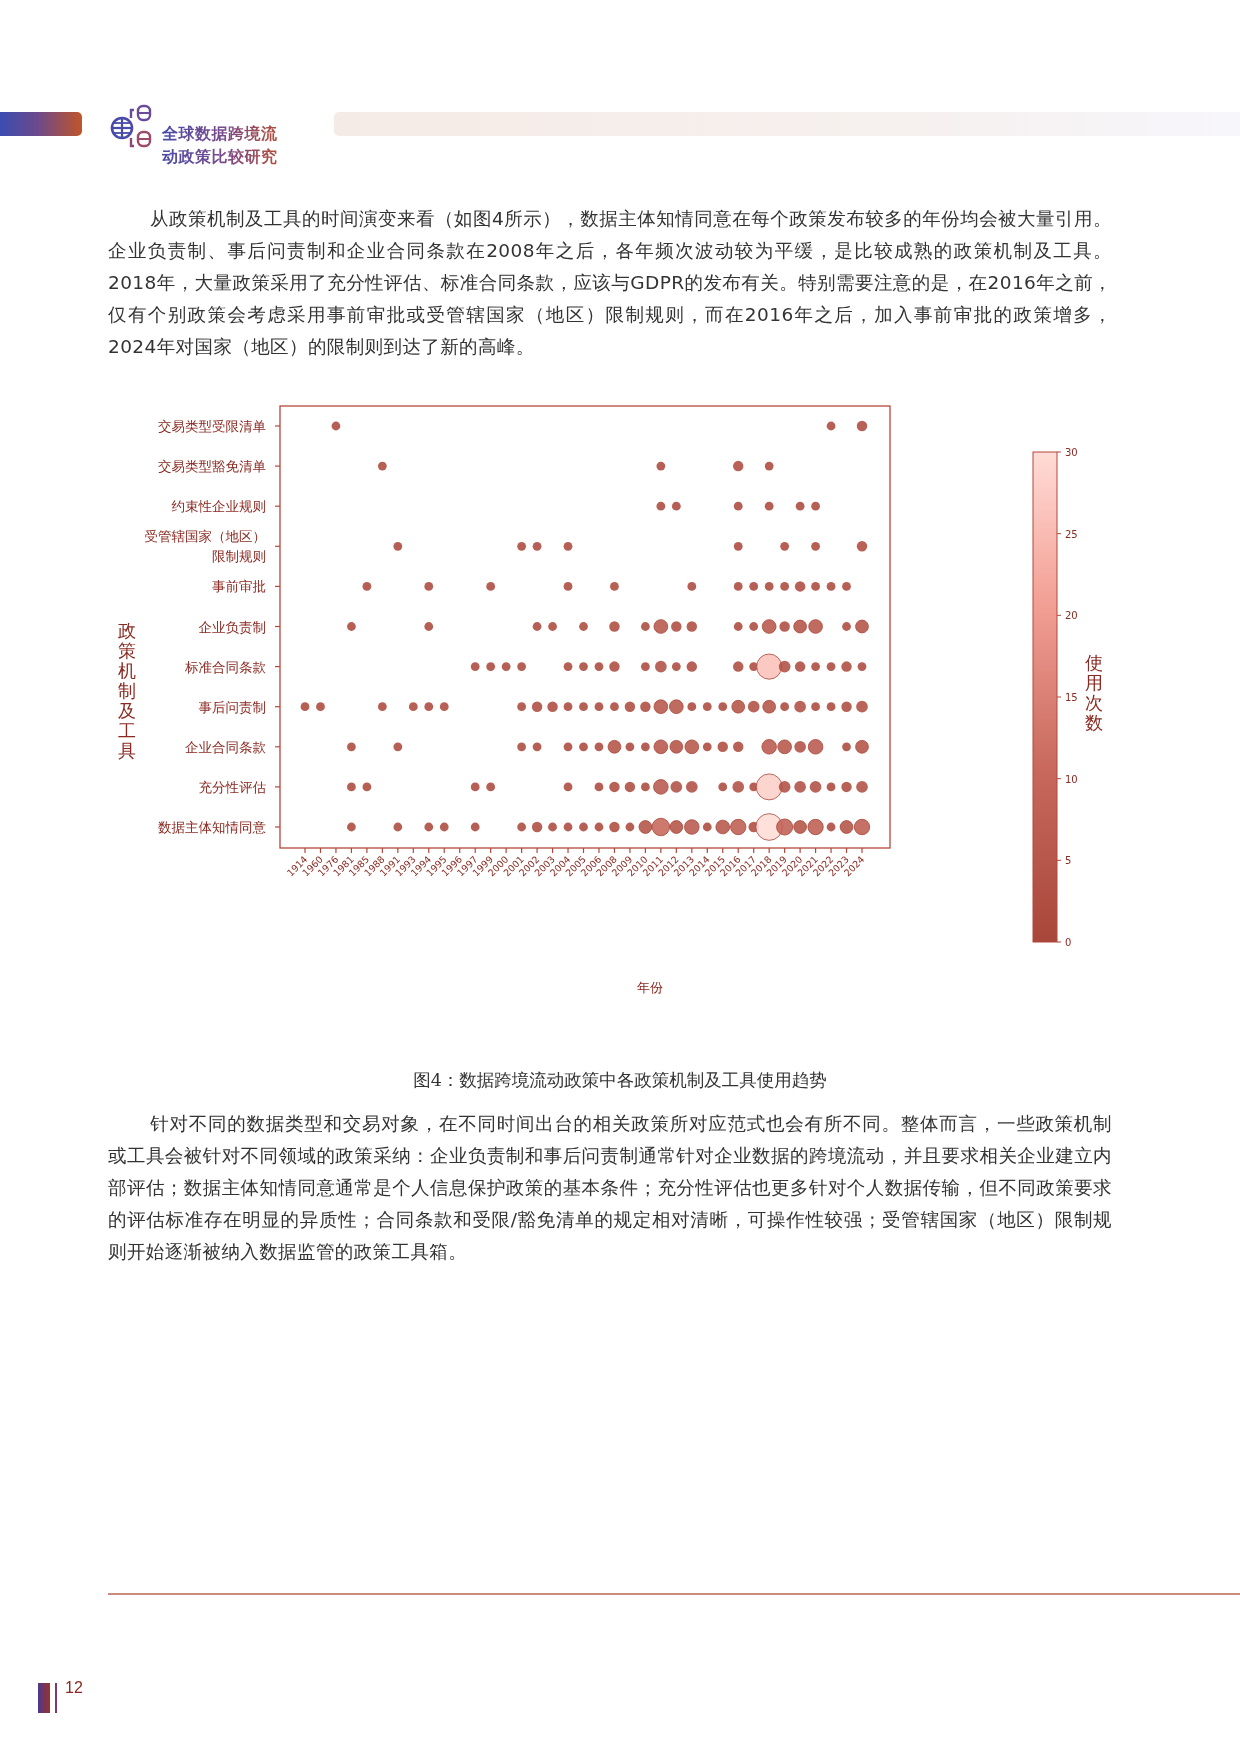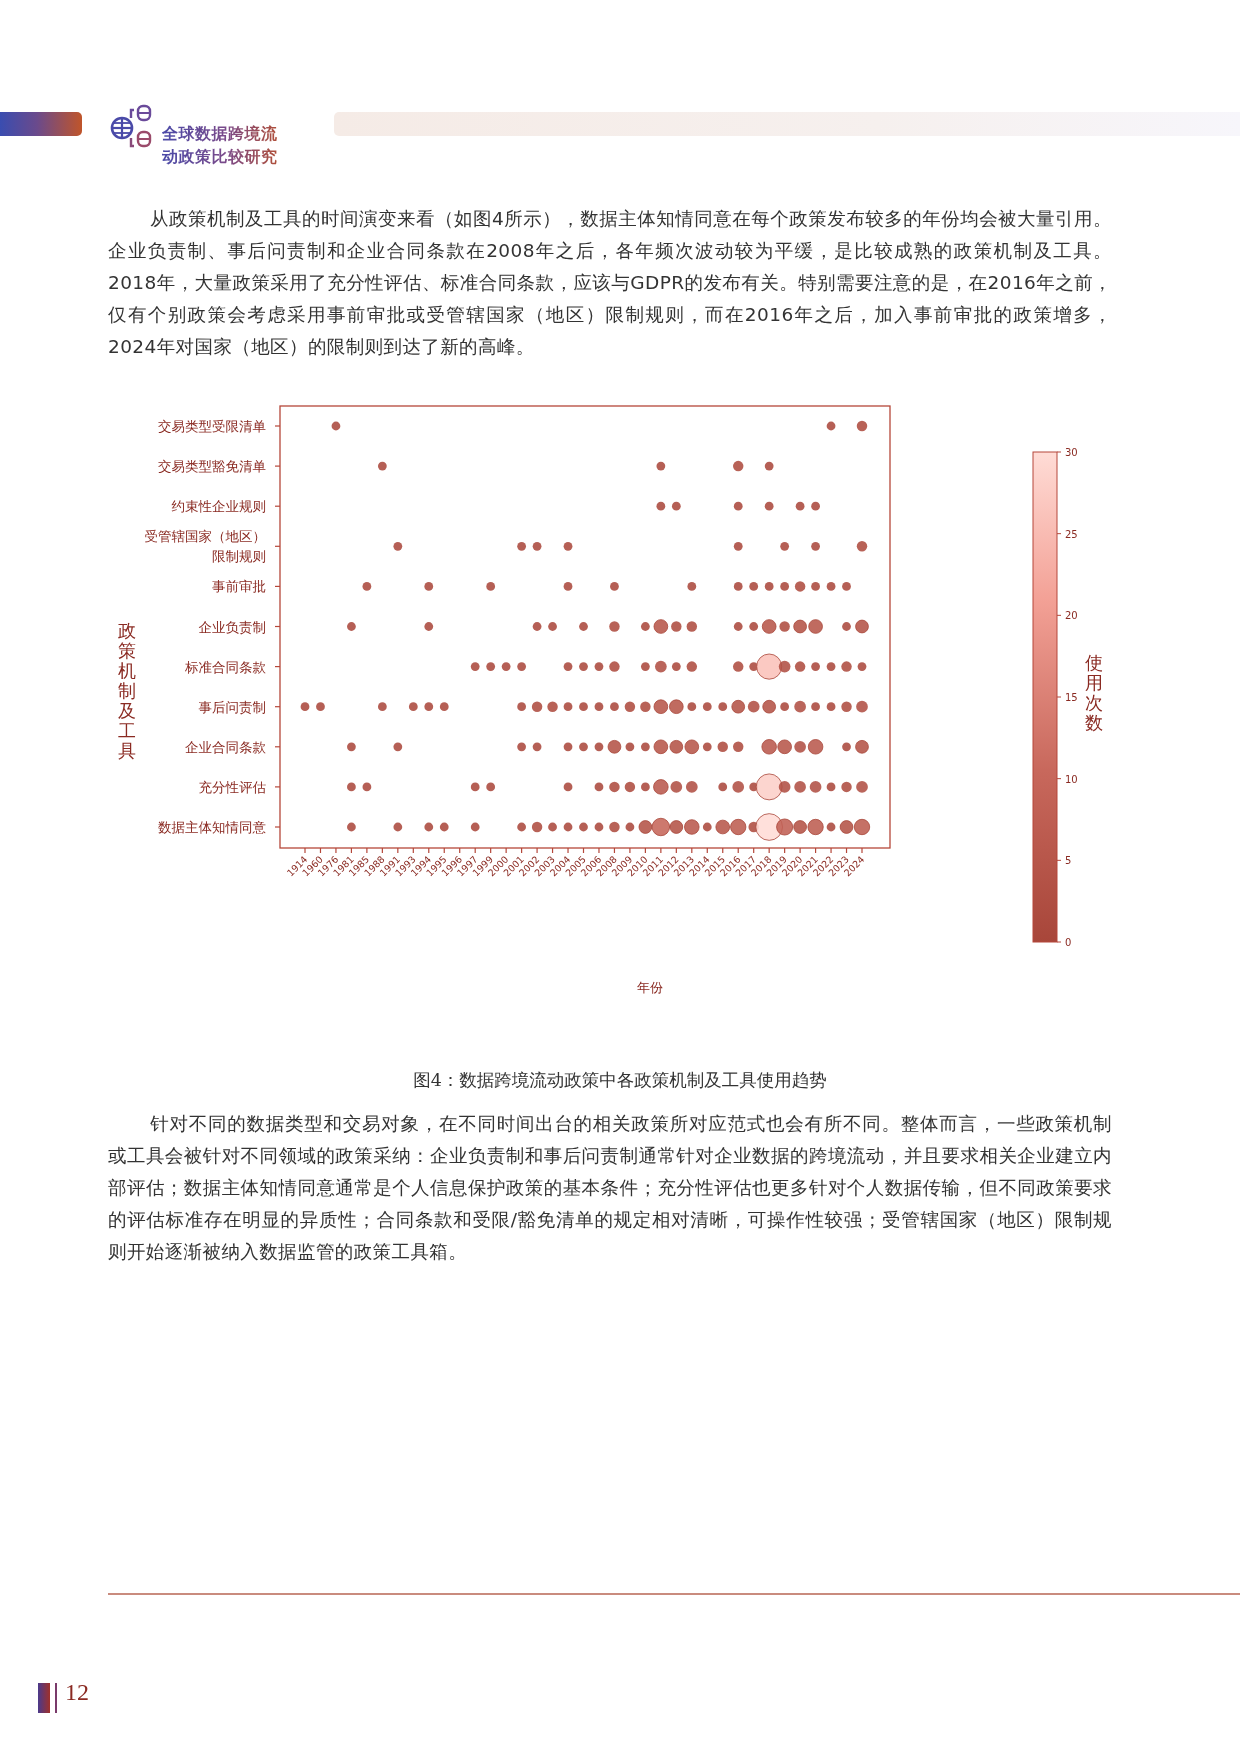--- a/index.html
+++ b/index.html
@@ -20,22 +20,22 @@
   #para1 { top: 203px; }
   #para2 { top: 1108px; }
   .chart-wrap { position: absolute; left: 0; top: 0; width: 1240px; height: 1754px; pointer-events: none; border-radius: 26px; }
   .chart-wrap svg { position: absolute; left: 0; top: 0; }
   .caption { position: absolute; top: 1020px; left: 0; width: 1240px; text-align: center;
              font-family: "DejaVu Serif", "Liberation Serif", serif; font-size: 17.5px; color: #333; margin-top: 48px; }
   .footer-line { position: absolute; left: 108px; top: 1593px; width: 1132px; height: 2px; background: #c98b7e; }
   .page-mark { position: absolute; left: 38px; top: 1683px; width: 12px; height: 30px;
                background: linear-gradient(90deg, #4a3a8c, #a0302a); }
   .page-mark2 { position: absolute; left: 55px; top: 1683px; width: 2px; height: 30px; background: #7a3a6a; }
-  .page-num { position: absolute; left: 65px; top: 1679px; font-size: 24px; color: #8a2a22;
-              font-family: Liberation Serif, serif; }
+  .page-num { position: absolute; left: 65px; top: 1679px; font-size: 16px; color: #8a2a22;
+              font-family: Liberation Sans, sans-serif; }
 </style>
 </head>
 <body>
 
 <div class="hdr-bar-left"></div>
 <div class="hdr-bar-right"></div>
 <div class="logo">
   <svg class="logo-icon" viewBox="0 0 46 44">
     <circle cx="12" cy="24" r="10" fill="none" stroke="#4a4aa8" stroke-width="2.6"></circle>
     <line x1="2" y1="24" x2="22" y2="24" stroke="#4a4aa8" stroke-width="2.2"></line>

